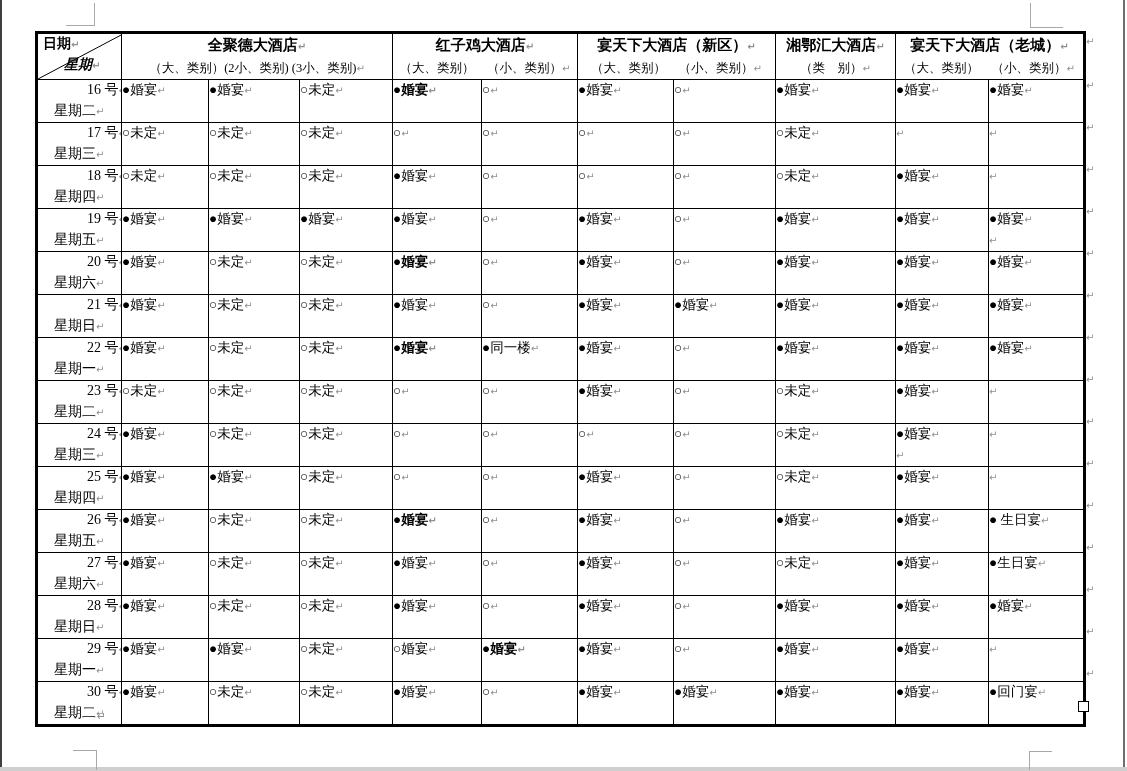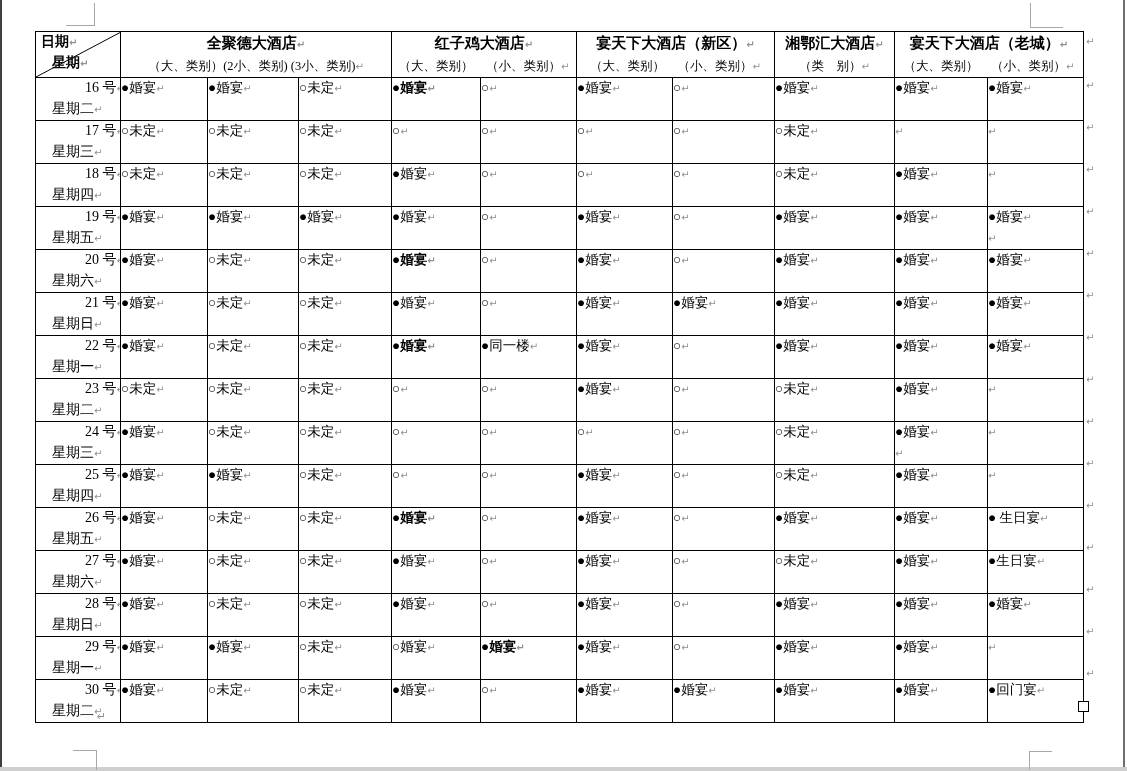--- a/index.html
+++ b/index.html
@@ -11,26 +11,26 @@
   
   .edge-left{position:absolute;left:0;top:0;width:2px;height:771px;background:#3f3f3f;}
   .edge-right{position:absolute;left:1123px;top:0;width:2px;height:767px;background:#6e6e6e;}
   .edge-bottom{position:absolute;left:0;top:767px;width:1127px;height:4px;background:#cfcfcf;}
   
   .crop{position:absolute;background:#a8a8a8;}
   
   #sched-table{
     position:absolute;left:35px;top:31px;width:1048px;
     border-collapse:collapse;table-layout:fixed;
-    border:1px solid #000000;
+    border:3px solid #000000;
   }
   #sched-table th,#sched-table td{border:1px solid #000;overflow:hidden;padding:0;}
   th.corner{position:relative;height:45px;}
   .c-top{position:absolute;left:5px;top:1px;font-weight:bold;font-size:14px;}
-  .c-bot{position:absolute;left:16px;top:22px;font-weight:bold;font-size:14px;}
+  .c-bot{position:absolute;left:26px;top:22px;font-weight:bold;font-size:14px;font-style:italic;}
   .corner svg{position:absolute;left:0;top:0;}
   th.hotel{vertical-align:top;font-weight:normal;}
   .hname{font-weight:bold;font-size:15px;line-height:23px;white-space:nowrap;}
   .hsub{font-weight:normal;font-size:12.5px;line-height:20px;white-space:nowrap;}
   td.datecell{height:42px;vertical-align:top;font-size:14px;line-height:20px;}
   .dline1{padding-left:4px;white-space:nowrap;margin-left:45px;}
   .dline2{padding-left:16px;white-space:nowrap;}
   td.cell{height:42px;vertical-align:top;text-align:left;font-size:13.5px;line-height:20px;padding:1px 1px 0 4px;white-space:nowrap;}
   td.cell.b{font-weight:bold;}
   .mark{color:#909090;font-size:10px;font-family:"DejaVu Sans",sans-serif;vertical-align:baseline;}

